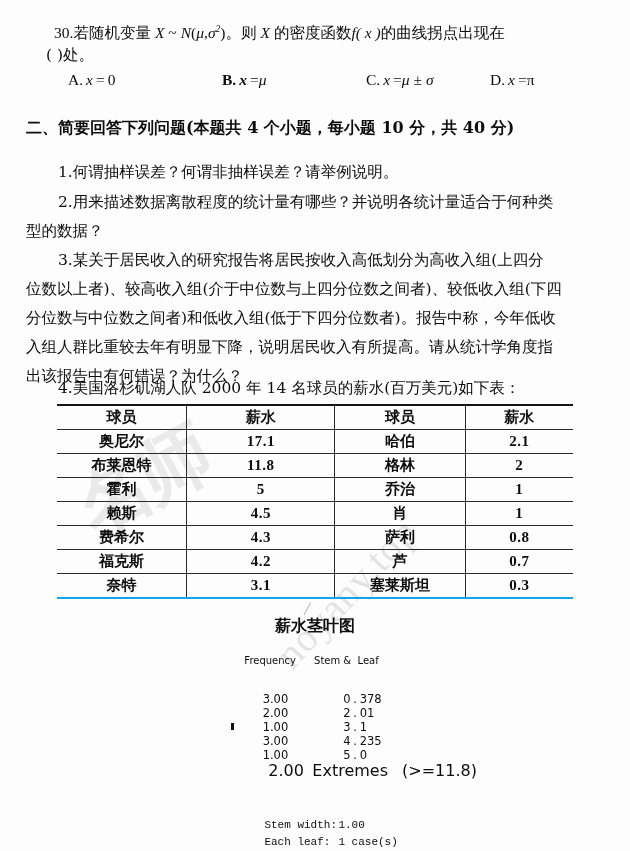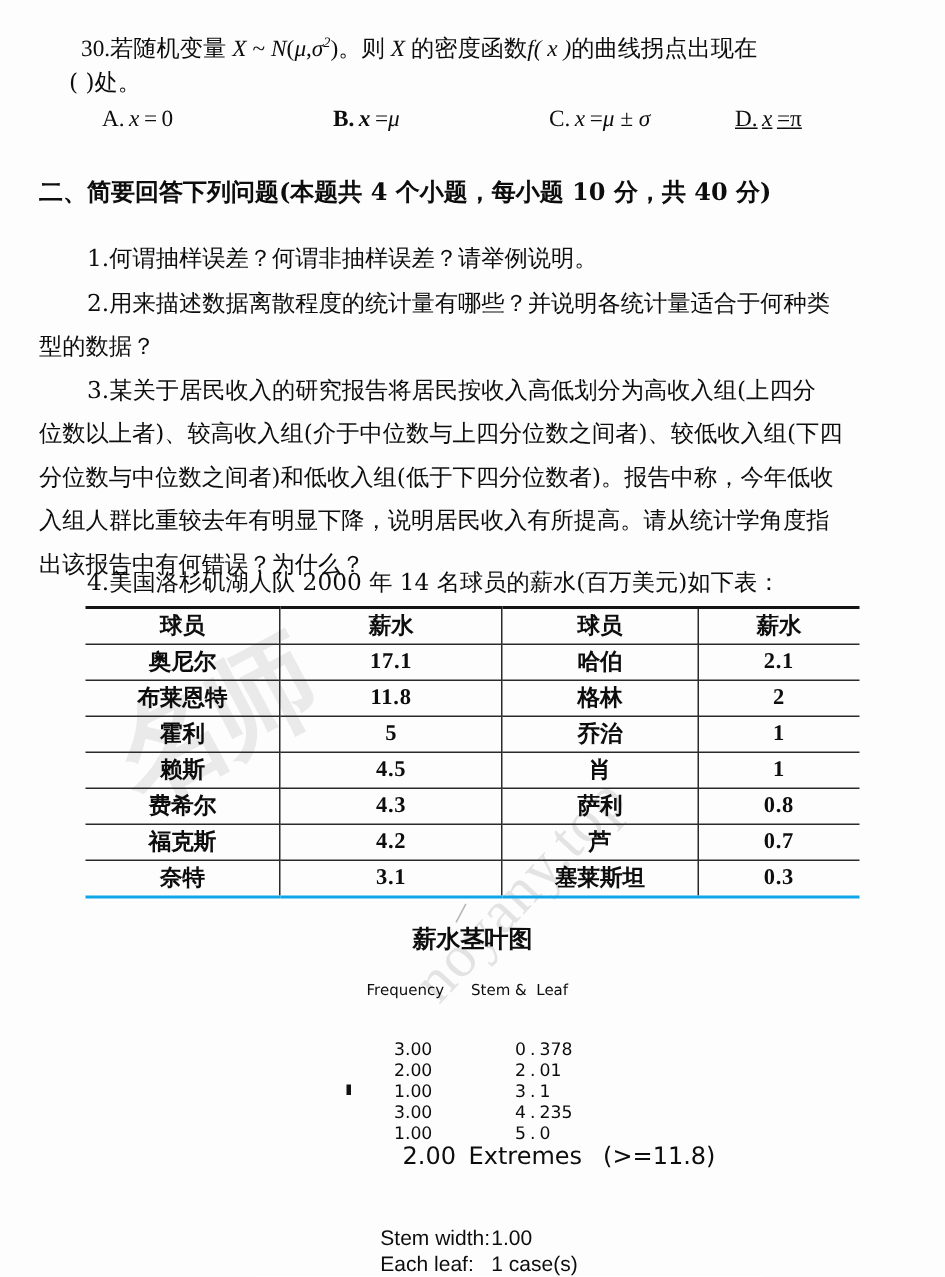--- a/index.html
+++ b/index.html
@@ -171,22 +171,22 @@
     top: 3px;
     width: 3px;
     height: 7px;
     background: #111;
   }
   .sl-footer {
     position: absolute;
     left: 238px;
     top: 800px;
     z-index: 2;
-    font-family: Liberation Sans, sans-serif;
-    font-size: 14px;
+    font-family: Liberation Mono, monospace;
+    font-size: 11px;
   }
   .sl-footer div { height: 17px; line-height: 17px; white-space: pre; }
   .sl-flabel { display: inline-block; width: 74px; }
 
   
   .artifact {
     position: absolute;
     left: 306px;
     top: 605px;
     width: 14px;
@@ -216,21 +216,21 @@
 
   <div class="line" style="left:68px; top:72px;">
     <span class="mr">A.</span><span class="mi" style="margin:0 3px;">x</span><span class="mr">=</span><span class="mr" style="margin-left:3px;">0</span>
   </div>
   <div class="line" style="left:222px; top:72px;">
     <span class="mr b">B.</span><span class="mi b" style="margin:0 3px;">x</span><span class="mr">=</span><span class="mi">μ</span>
   </div>
   <div class="line" style="left:366px; top:72px;">
     <span class="mr">C.</span><span class="mi" style="margin:0 3px;">x</span><span class="mr">=</span><span class="mi">μ ± σ</span>
   </div>
-  <div class="line" style="left:490px; top:72px;text-decoration:underline;">
+  <div class="line" style="left:490px; top:72px;">
     <span class="mr">D.</span><span class="mi" style="margin:0 3px;">x</span><span class="mr">=</span><span class="mr">π</span>
   </div>
 
   <div class="line cn b" style="left:26px; top:120px; font-size:16px;">二、简要回答下列问题(本题共 4 个小题，每小题 10 分，共 40 分)</div>
 
   <div class="line cn" style="left:58px; top:165px;">
     <span>1.</span><span>何谓抽样误差？何谓非抽样误差？请举例说明。</span>
   </div>
 
   <div class="line cn" style="left:58px; top:195px;">

